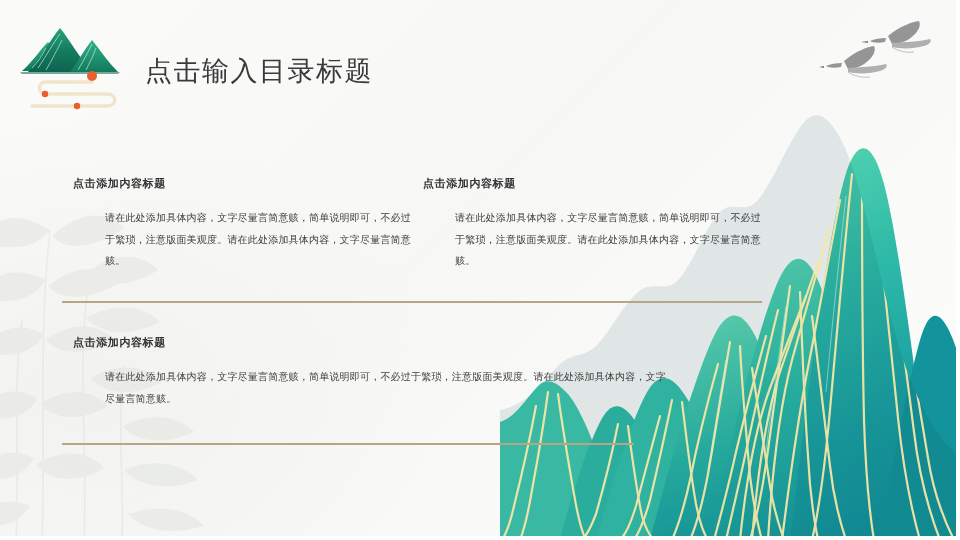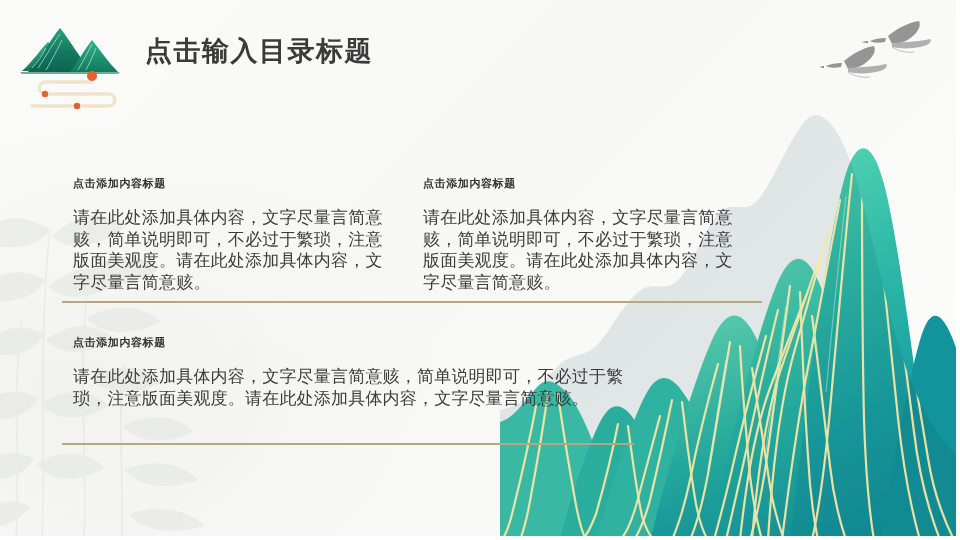--- a/index.html
+++ b/index.html
@@ -21,37 +21,38 @@
 
   
   .cranes{position:absolute;left:820px;top:14px;width:132px;height:74px;
           pointer-events:none;opacity:.92;}
 
   
   .logo{position:absolute;left:14px;top:14px;width:122px;height:96px;}
 
   
   .slide-title{
-    position:absolute;left:145px;top:32px;
-    font-size:27px;font-weight:bold;color:#3a3a3a;
+    position:absolute;left:145px;top:52px;
+    font-size:27px;font-weight:normal;color:#3a3a3a;
     letter-spacing:1.5px;line-height:38px;white-space:nowrap;
   }
 
   
   .mountains{position:absolute;right:0;bottom:0;width:460px;height:430px;
              pointer-events:none;}
 
   
   .col-head{
     position:absolute;font-size:11px;font-weight:bold;color:#333333;
     letter-spacing:.6px;white-space:nowrap;
   }
   .col-body{
-    position:absolute;font-size:17px;color:#3b3b3b;line-height:21.5px;
+    position:absolute;font-size:10px;color:#3b3b3b;line-height:21.5px;
     letter-spacing:.2px;
+    margin-left:32px;
   }
   #head-a{left:73px;top:176px;}
   #body-a{left:73px;top:207px;width:312px;}
   #head-b{left:423px;top:176px;}
   #body-b{left:423px;top:207px;width:312px;}
   #head-c{left:73px;top:335px;}
   #body-c{left:73px;top:366px;width:565px;}
 
   .divider{position:absolute;height:2px;background:#b4a782;}
   #div-1{left:62px;top:301px;width:700px;}

